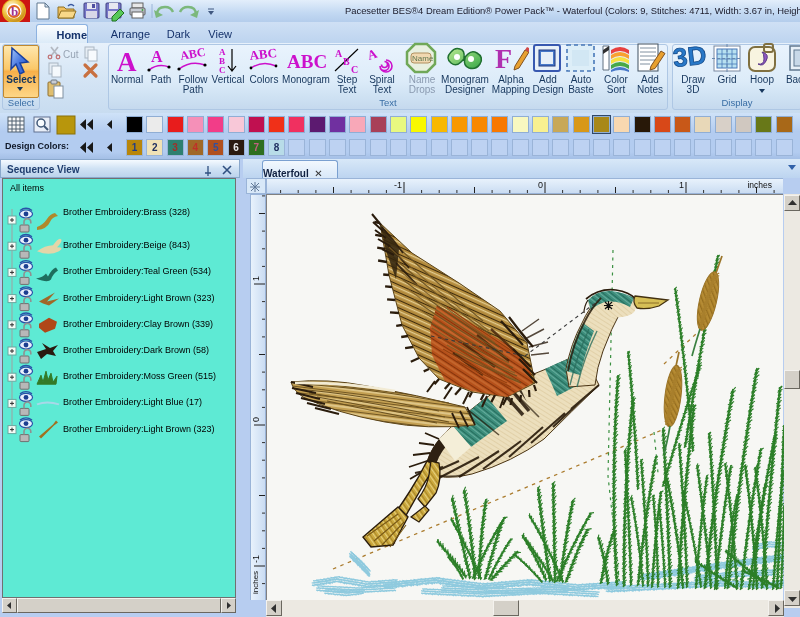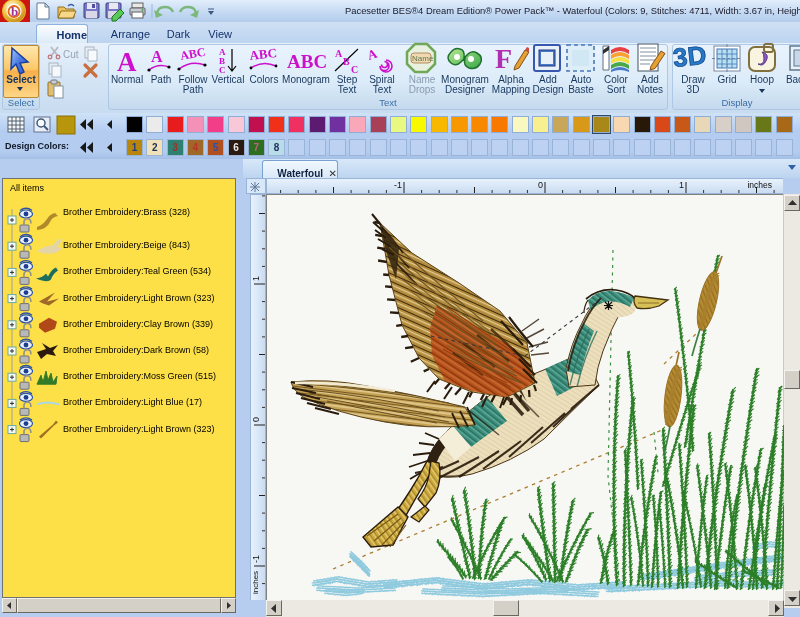--- a/index.html
+++ b/index.html
@@ -12,26 +12,26 @@
 .group{position:absolute;top:1px;height:66px;border:1px solid #aec7e4;border-radius:3px;background:linear-gradient(#e9f3fd,#ddecf9 55%,#cfe2f3 80%,#c5d9ee)}
 .glabel{position:absolute;left:0;bottom:1px;width:100%;text-align:center;font-size:9.5px;color:#3a6ea5;height:11px}
 .rbtn{position:absolute;text-align:center;font-size:10px;color:#16365c}
 .rbtn .lbl{line-height:10px;margin-top:1px}
 .ibox{height:27px;display:flex;align-items:flex-end;justify-content:center}
 #palette{position:absolute;left:0;top:113px;width:800px;height:46px;background:linear-gradient(#cfe2f8,#b3ccf0 40%,#b3ccf0 85%,#a4bfe6)}
 .sw{position:absolute;width:17px;height:17px;border:1px solid #90aed4}
 .sw2{position:absolute;width:17px;height:17px;border:1px solid #9ab4d8;background:#bdd2f2;font-size:10px;font-weight:bold;text-align:center;line-height:16px}
 #seqpanel{position:absolute;left:0;top:159px;width:240px;height:458px}
 #seqhead{position:absolute;left:0;top:0;width:240px;height:19px;background:linear-gradient(#f5faff,#d0e2f4 50%,#bcd3ec);border:1px solid #8aa8cc;font-size:10px;font-weight:bold;color:#1f3d6e;padding:4px 0 0 6px}
-#seqbody{position:absolute;left:2px;top:19px;width:234px;height:420px;background:#fde047;border:1px solid #707070;overflow:hidden}
+#seqbody{position:absolute;left:2px;top:19px;width:234px;height:420px;background:#5eead4;border:1px solid #707070;overflow:hidden}
 .sitext{position:absolute;font-size:9px;color:#000;white-space:nowrap}
 #seqhscroll{position:absolute;left:2px;top:439px;width:234px;height:15px;background:#d4d0c8}
 #canvaspanel{position:absolute;left:243px;top:159px;width:557px;height:458px}
 #ctabrow{position:absolute;left:0;top:0;width:557px;height:19px;background:linear-gradient(#d8e8f8,#bcd4f0)}
-#ctab{position:absolute;left:19px;top:1px;width:76px;height:18px;background:linear-gradient(#f2f8fe,#d8e8f8);border:1px solid #7aa0d0;border-bottom:none;border-radius:3px 3px 0 0;font-size:10px;font-weight:bold;color:#102040;text-align:right;padding-top:7px}
+#ctab{position:absolute;left:19px;top:1px;width:76px;height:18px;background:linear-gradient(#f2f8fe,#d8e8f8);border:1px solid #7aa0d0;border-bottom:none;border-radius:3px 3px 0 0;font-size:10px;font-weight:bold;color:#102040;text-align:left;padding-top:7px}
 #hruler{position:absolute;left:23px;top:19px;width:517px;height:16px;background:linear-gradient(#e8f2fc,#cadcf2);border:1px solid #9ab4d8;border-right:none}
 #vruler{position:absolute;left:7px;top:35px;width:16px;height:406px;background:linear-gradient(90deg,#e8f2fc,#cadcf2);border:1px solid #9ab4d8;border-bottom:none}
 #rcorner{position:absolute;left:3px;top:19px;width:20px;height:16px;background:#d8e8f8;border:1px solid #9ab4d8}
 #canvas{position:absolute;left:23px;top:35px;width:517px;height:406px;background:#f7f7f4;border-top:1px solid #808080;border-left:1px solid #808080}
 #vscroll{position:absolute;left:541px;top:35px;width:16px;height:414px;background:#ece9e2}
 #hscroll{position:absolute;left:23px;top:441px;width:518px;height:17px;background:#ece9e2}
 .sbtn{position:absolute;background:#d4d0c8;border:1px solid;border-color:#f4f2ee #6a675f #6a675f #f4f2ee;display:flex;align-items:center;justify-content:center}
 </style></head>
 <body>
 <div id="titlebar"></div>
@@ -477,20 +477,26 @@
     <div class="sw2" style="left:633.5px;top:26px"></div>
     <div class="sw2" style="left:653.8px;top:26px"></div>
     <div class="sw2" style="left:674.1px;top:26px"></div>
     <div class="sw2" style="left:694.4px;top:26px"></div>
     <div class="sw2" style="left:714.7px;top:26px"></div>
     <div class="sw2" style="left:735.0px;top:26px"></div>
     <div class="sw2" style="left:755.3px;top:26px"></div>
     <div class="sw2" style="left:775.6px;top:26px"></div>
   </div>
 <div id="seqpanel">
+<div id="seqhead">Sequence View
+<svg width="30" height="14" style="position:absolute;right:6px;top:4px">
+        <path d="M5 2 v7 M2 9 h6 M5 9 v3" stroke="#305080" stroke-width="1.3" fill="none"></path>
+        <path d="M20 2 l8 8 M28 2 l-8 8" stroke="#305080" stroke-width="1.6"></path>
+      </svg>
+</div>
 <div id="seqbody">
 <div style="position:absolute;left:7px;top:4px;font-size:9px;color:#000">All items</div>
 <svg width="232" height="410" style="position:absolute;left:0;top:0">
         <line x1="9" y1="30" x2="9" y2="251.6" stroke="#a0a0a0"></line>
         <g transform="translate(0,28.0)">
           <rect x="5" y="9" width="8" height="8" fill="#f4fbf6" stroke="#6aa8a0"></rect>
           <path d="M7 13 h4 M9 11 v4" stroke="#303030"></path>
           <ellipse cx="23" cy="7" rx="6.5" ry="4" fill="#e8f0fc" stroke="#2a52a8" stroke-width="1.2"></ellipse>
           <circle cx="23" cy="7" r="2.4" fill="#1c3e90"></circle>
           <path d="M17 3.5 q6 -4.5 12 0" stroke="#2a52a8" stroke-width="1.4" fill="none"></path>

